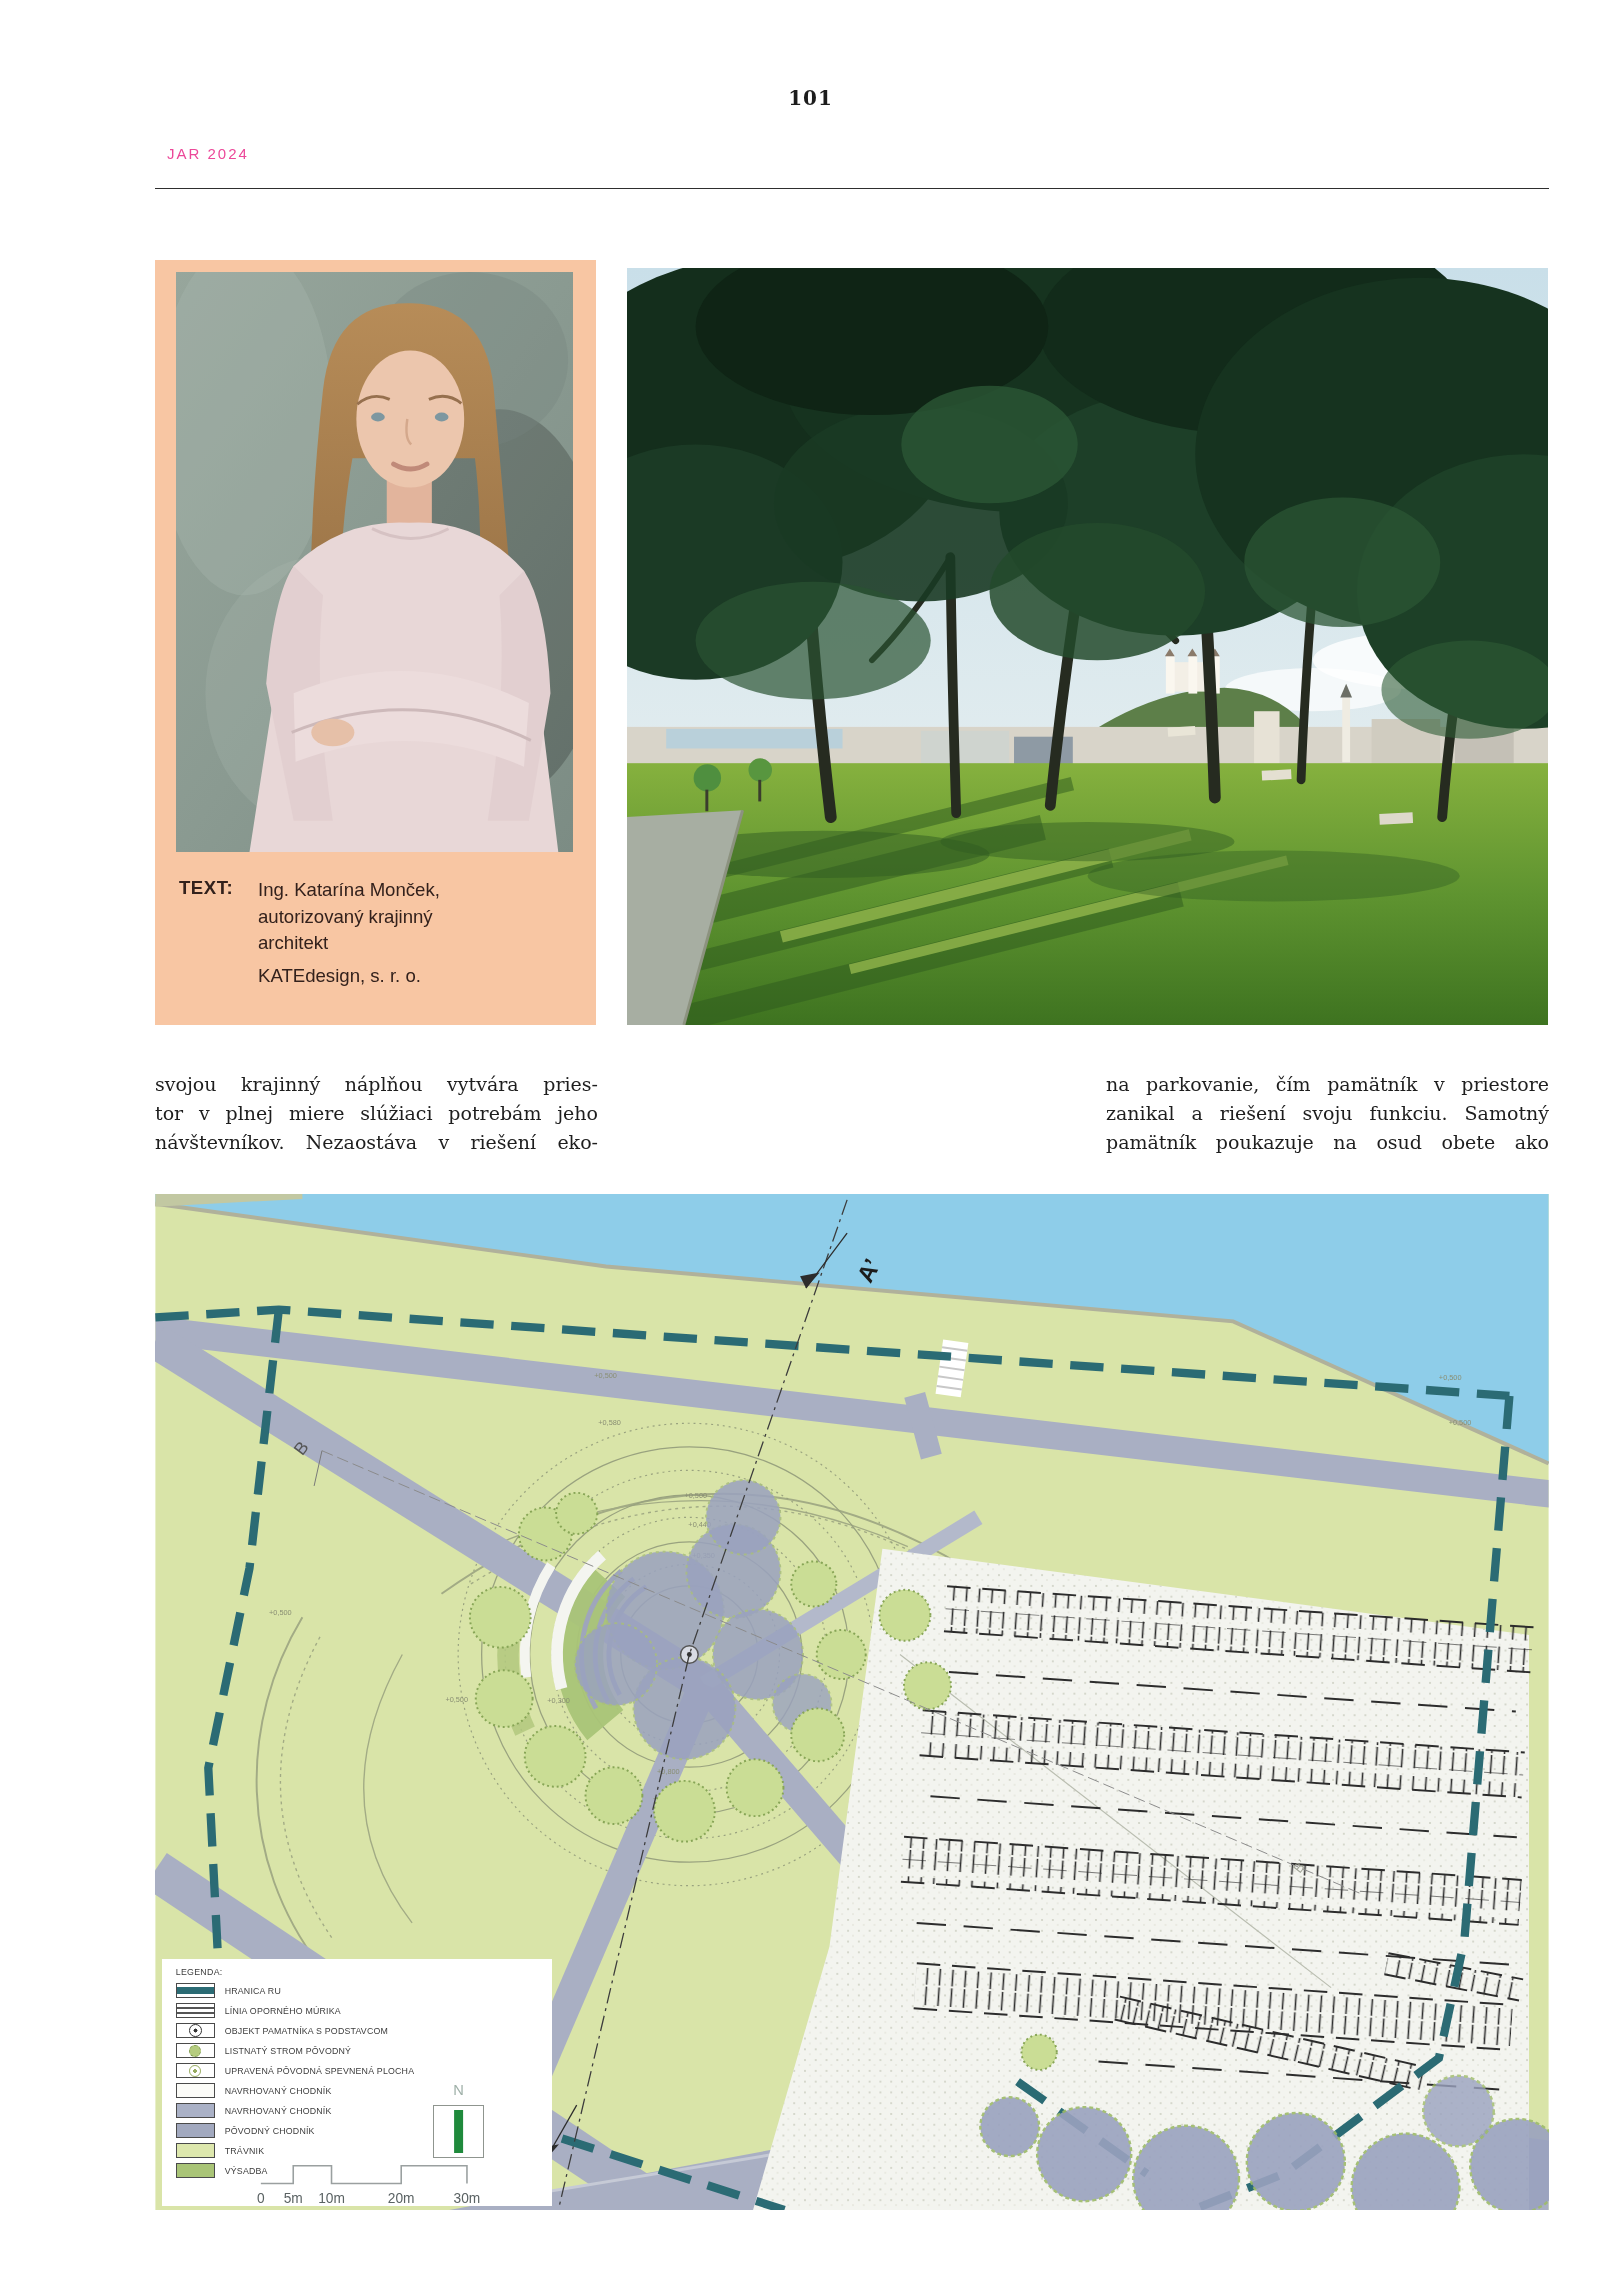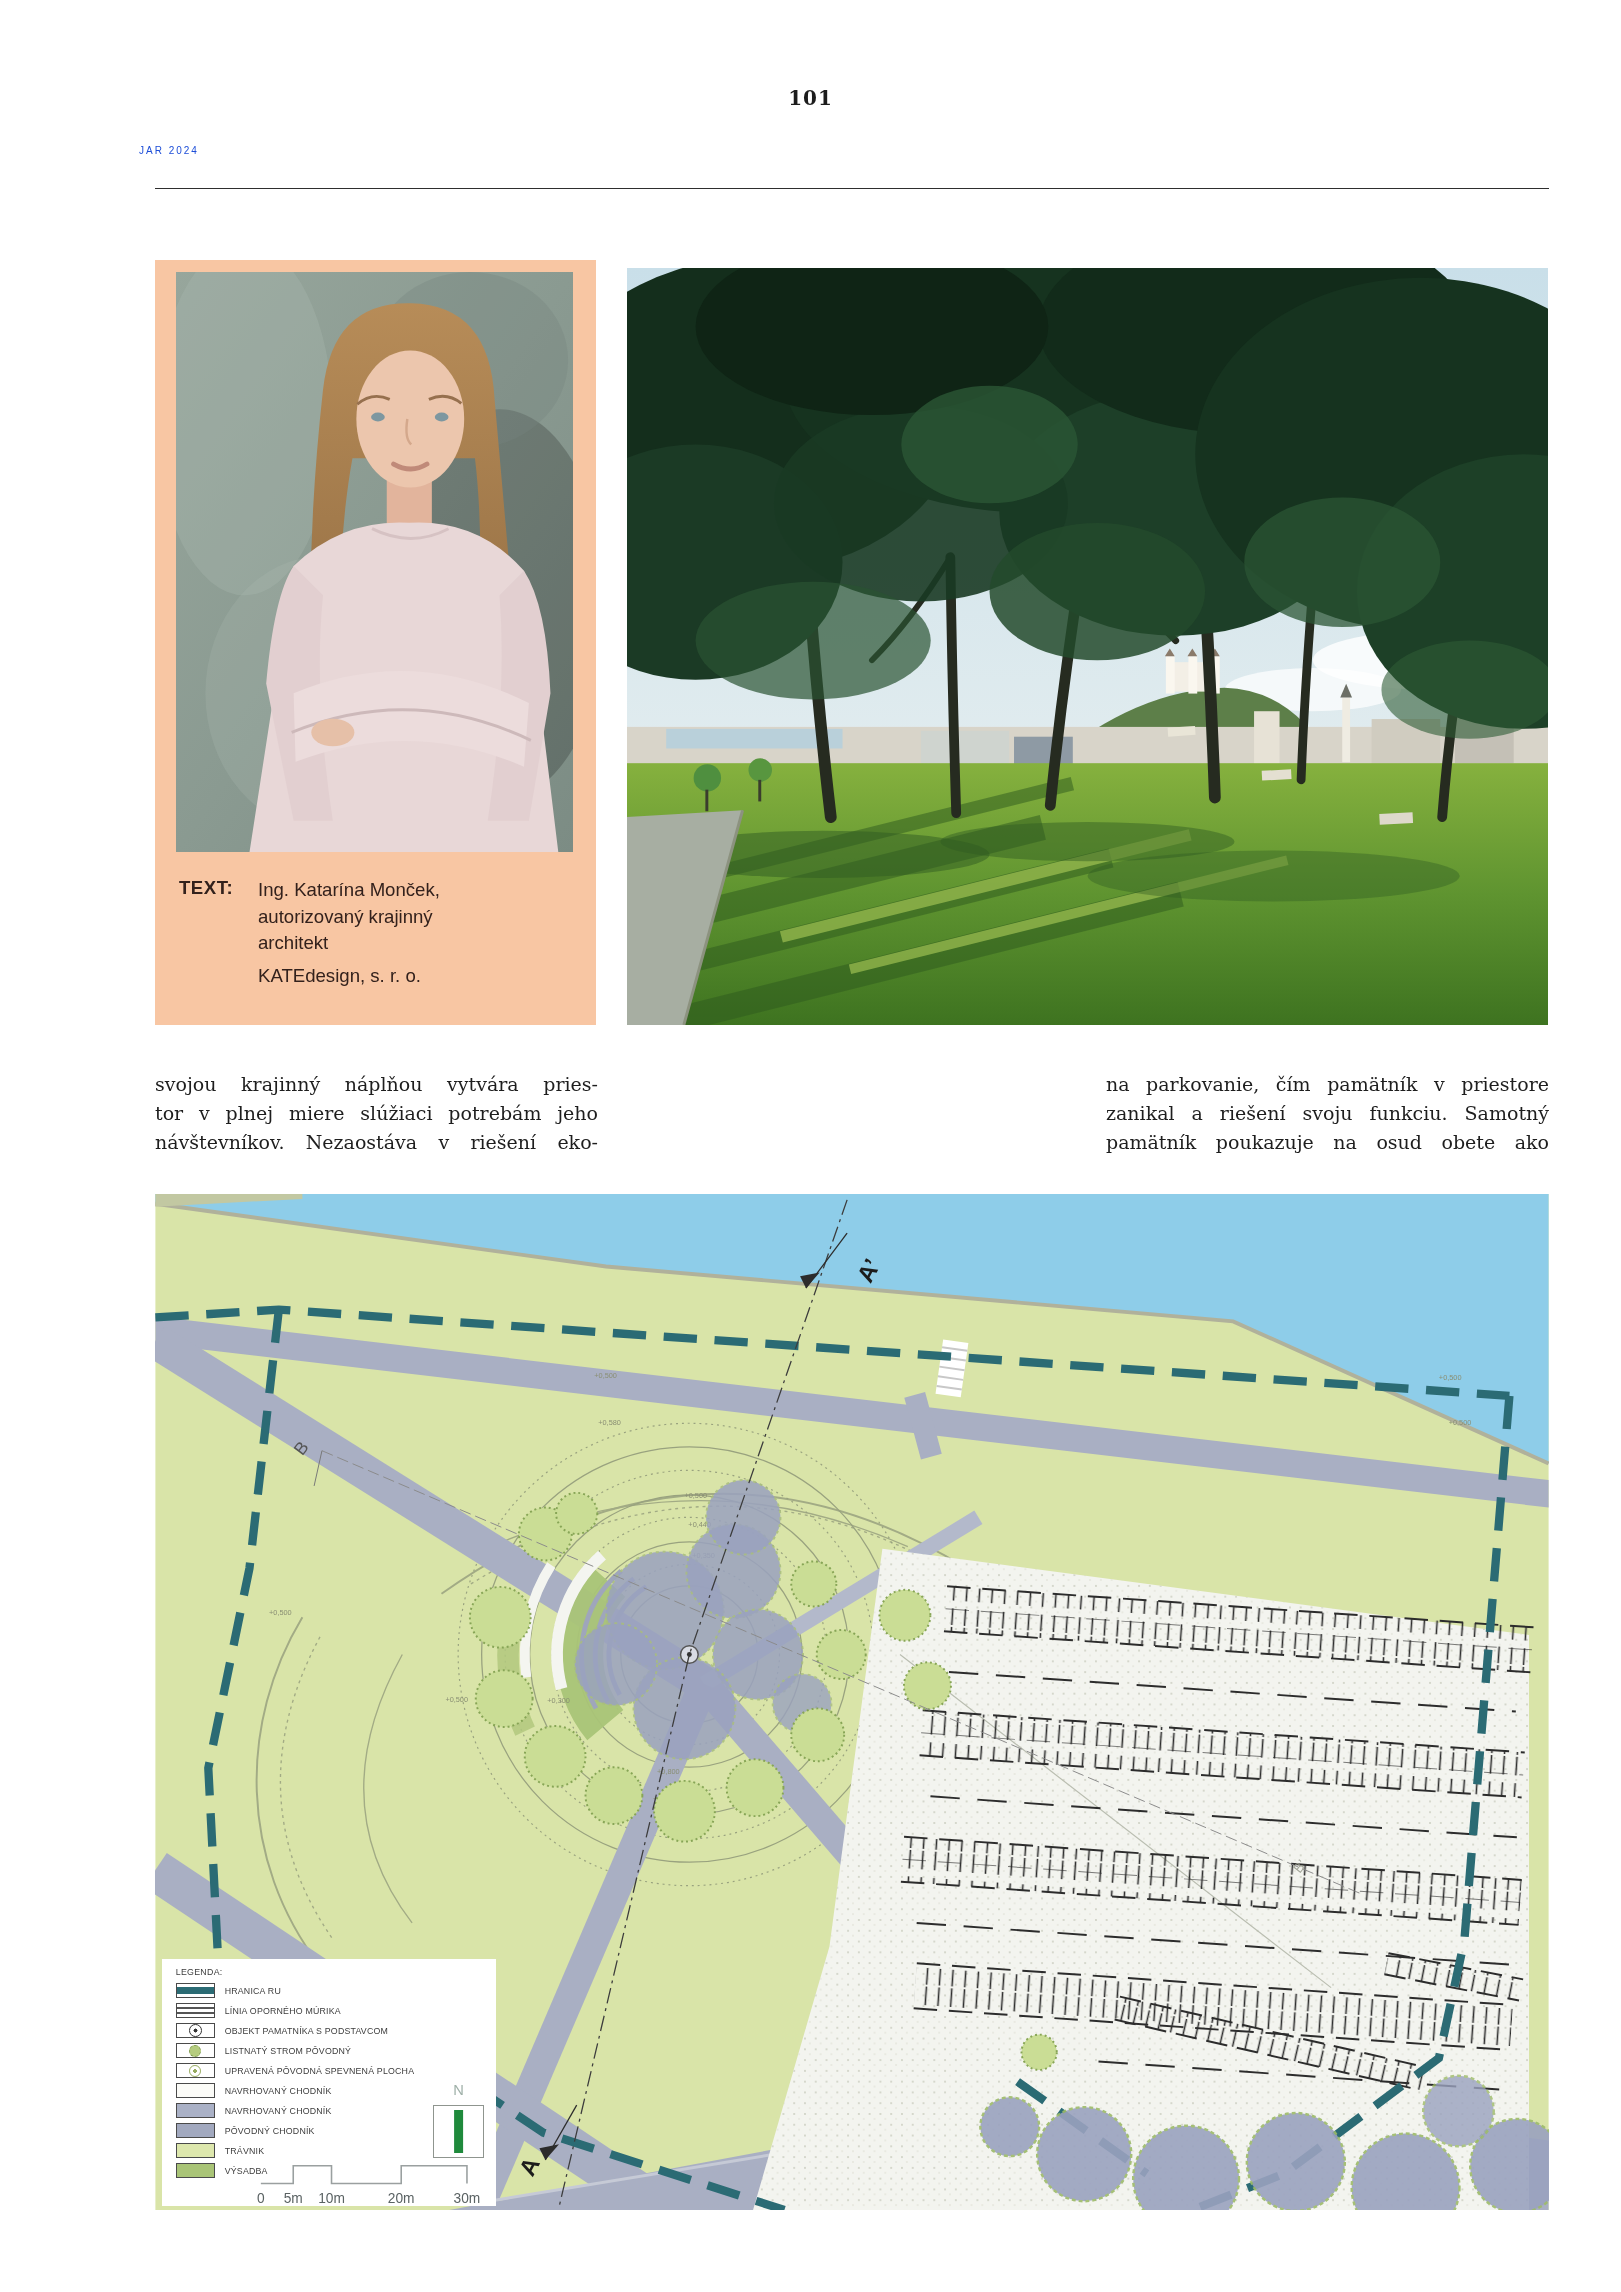--- a/index.html
+++ b/index.html
@@ -3,39 +3,39 @@
 <meta charset="utf-8">
 <style>
   html,body{margin:0;padding:0;background:#ffffff;}
   .page{position:relative;width:1621px;height:2293px;background:#ffffff;overflow:hidden;
         font-family:"Liberation Sans",sans-serif;}
   .abs{position:absolute;}
 
   
   .pagenum{left:0;right:0;top:86px;text-align:center;font-family:"DejaVu Serif",serif;
            font-weight:bold;font-size:20px;color:#1c1c1c;letter-spacing:1px;}
-  .issue{left:139px;top:145px;font-size:10px;letter-spacing:2px;color:#1d4ed8;}
+  .issue{left:167px;top:145px;font-size:15px;letter-spacing:2px;color:#ec4899;}
   .rule{left:155px;top:188px;width:1394px;height:0;border-top:1.6px solid #2e2e2e;}
 
   
   .credit-box{left:155px;top:260px;width:441px;height:765px;}
   .portrait{left:176px;top:272px;width:397px;height:580px;}
   .credit-label{left:179px;top:877px;font-weight:bold;font-size:18.6px;color:#33211c;letter-spacing:0.5px;}
   .credit-lines{left:258px;top:877px;width:323px;font-size:18.6px;line-height:26.5px;color:#33211c;}
   .credit-company{left:258px;top:965px;font-size:18.6px;color:#33211c;}
 
   
   .col{width:443px;font-family:"DejaVu Serif",serif;font-size:19px;line-height:29px;color:#1e1e1e;}
   .col .jl{text-align:justify;text-align-last:justify;white-space:normal;}
   .col1{left:155px;top:1070px;}
   .col2{left:615px;top:1070px;}
   .col3{left:1106px;top:1070px;}
 
   
-  .legend-panel{left:162px;top:1959px;width:334px;height:247px;background:#ffffff;padding:5.9px 0 0 13.7px;box-sizing:border-box;}
+  .legend-panel{left:162px;top:1959px;width:390px;height:247px;background:#ffffff;padding:5.9px 0 0 13.7px;box-sizing:border-box;}
   .legend-title{font-size:8.8px;color:#3c3c3c;letter-spacing:0.3px;margin:2px 0 3.9px 0;}
   .legend-row{display:flex;align-items:center;height:20px;gap:10px;}
   .lsym{width:39px;height:14.7px;border:1.6px solid #4a4a4a;box-sizing:border-box;flex:0 0 auto;
         display:flex;align-items:center;justify-content:center;background:#fff;}
   .llabel{font-size:8.8px;color:#3c3c3c;letter-spacing:0.2px;white-space:nowrap;}
   .s-boundary{background:linear-gradient(#fff 0 22%,#2b6b74 22% 78%,#fff 78% 100%);}
   .s-wall{background:linear-gradient(#fff 0 3.4px,#555 3.4px 4.9px,#fff 4.9px 8.3px,#555 8.3px 9.8px,#fff 9.8px 100%);}
   .s-circle{width:10.8px;height:10.8px;border:1.8px solid #333;border-radius:50%;
             background:radial-gradient(circle,#333 1.8px,transparent 2.2px);}
   .s-tree{width:11.8px;height:11.8px;border-radius:50%;background:#b5cc7f;border:1.5px dashed #7f9b50;box-sizing:border-box;}

